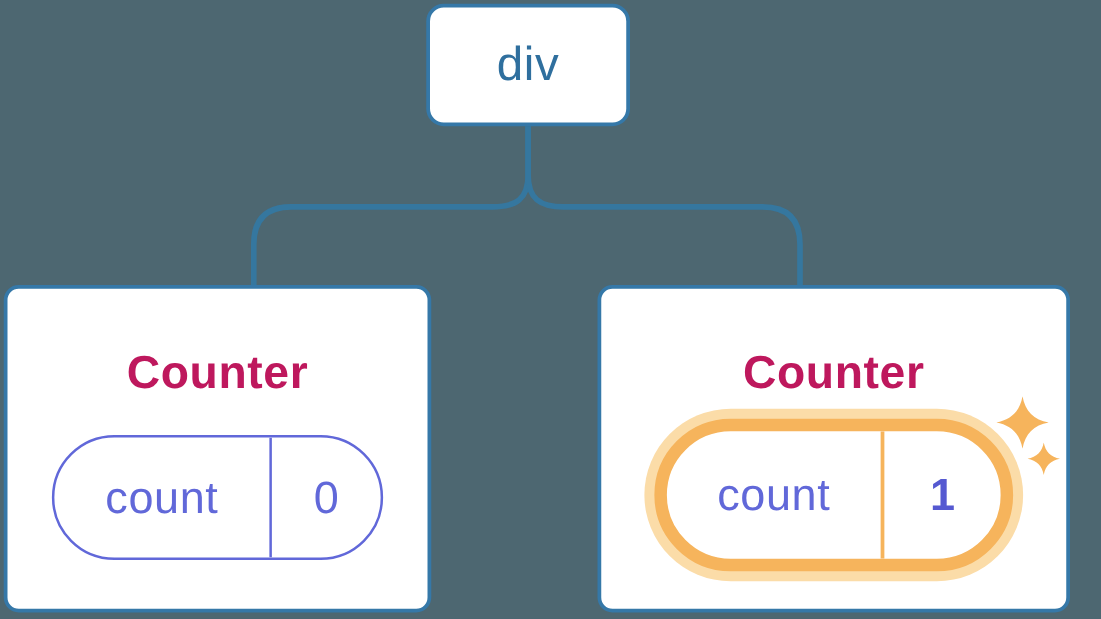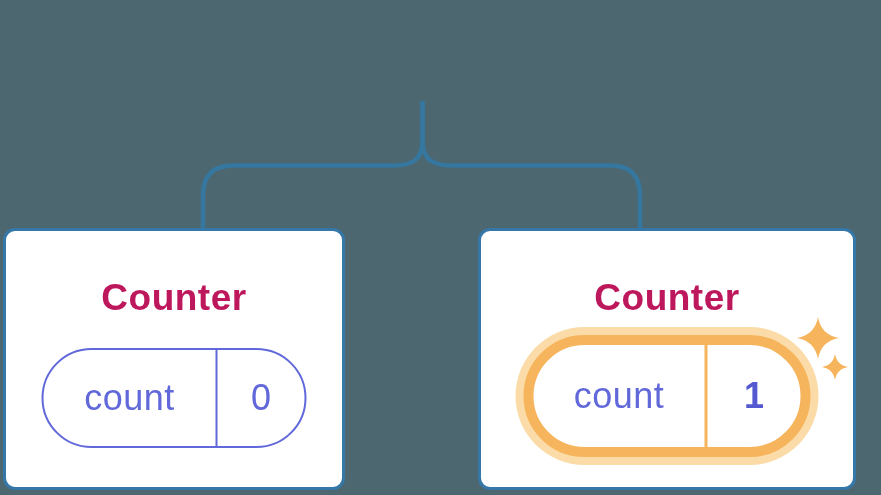--- a/index.html
+++ b/index.html
@@ -125,20 +125,23 @@
 
 <div class="stage">
 
   <svg class="connector-svg" viewBox="0 0 881 495" xmlns="http://www.w3.org/2000/svg">
     <g fill="none" stroke="#35779F" stroke-width="4.5">
       <path d="M 422.5 101 L 422.5 140 C 422.5 159 413 165.5 394 165.5 L 233 165.5 Q 203 165.5 203 195.5 L 203 229"></path>
       <path d="M 422.5 101 L 422.5 140 C 422.5 159 432 165.5 451 165.5 L 610 165.5 Q 640 165.5 640 195.5 L 640 229"></path>
     </g>
   </svg>
 
+  <div class="root-node">
+    <span class="root-label">div</span>
+  </div>
 
   <div class="card card-left">
     <div class="card-title">Counter</div>
     <div class="pill">
       <div class="seg-key">
         <span class="state-key">count</span>
       </div>
       <div class="seg-val">
         <span class="state-val">0</span>
       </div>

